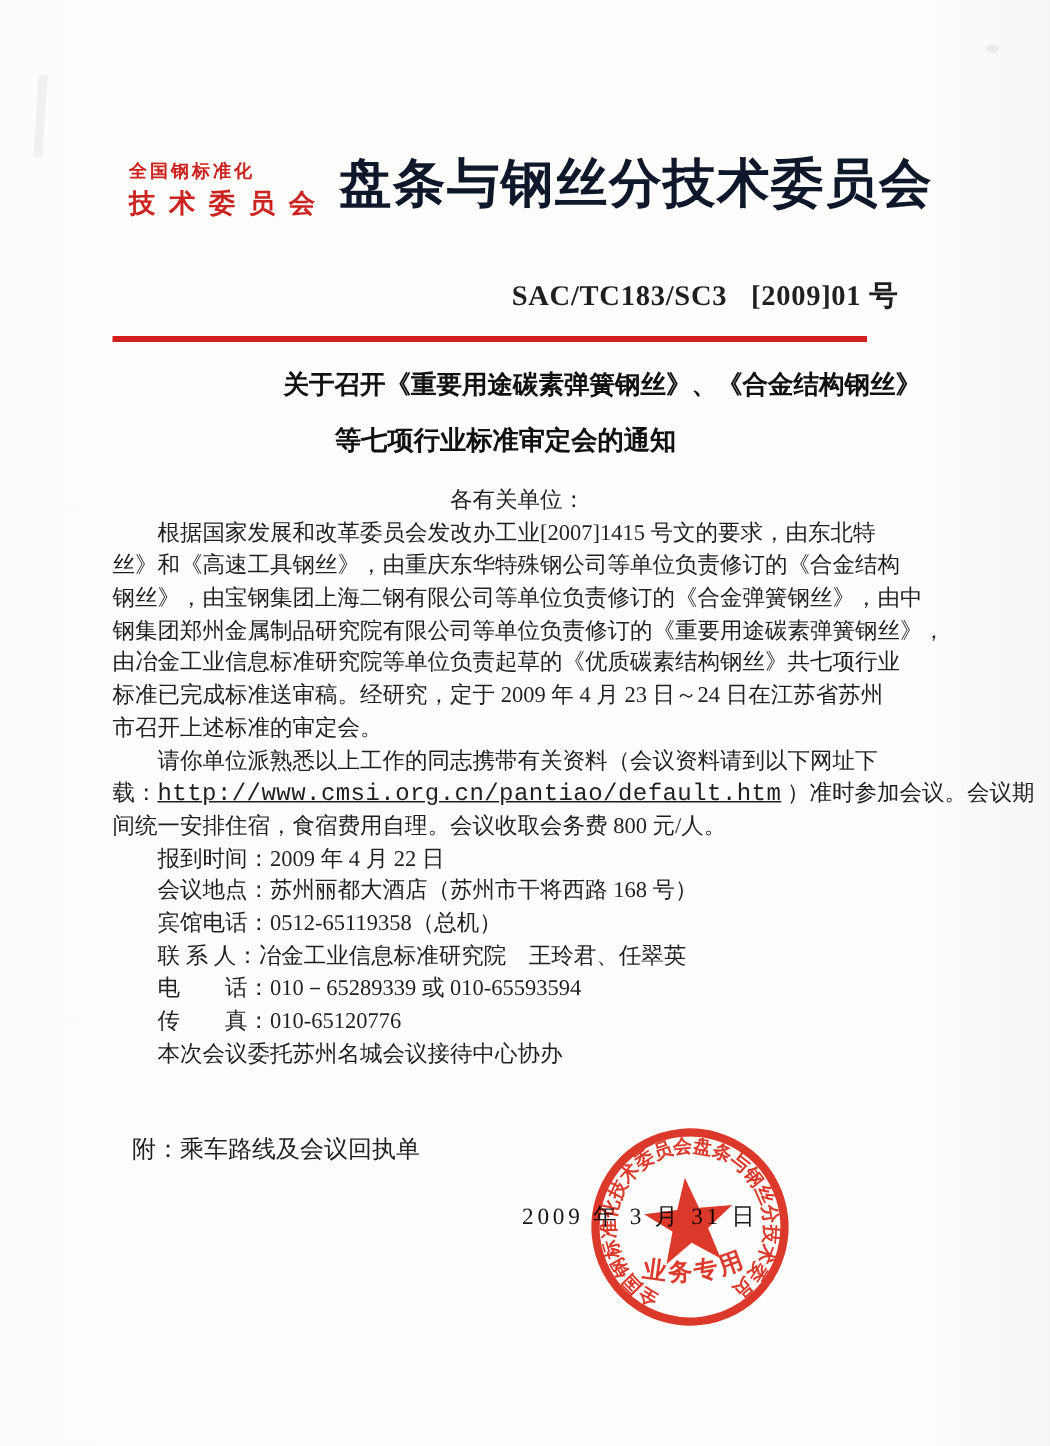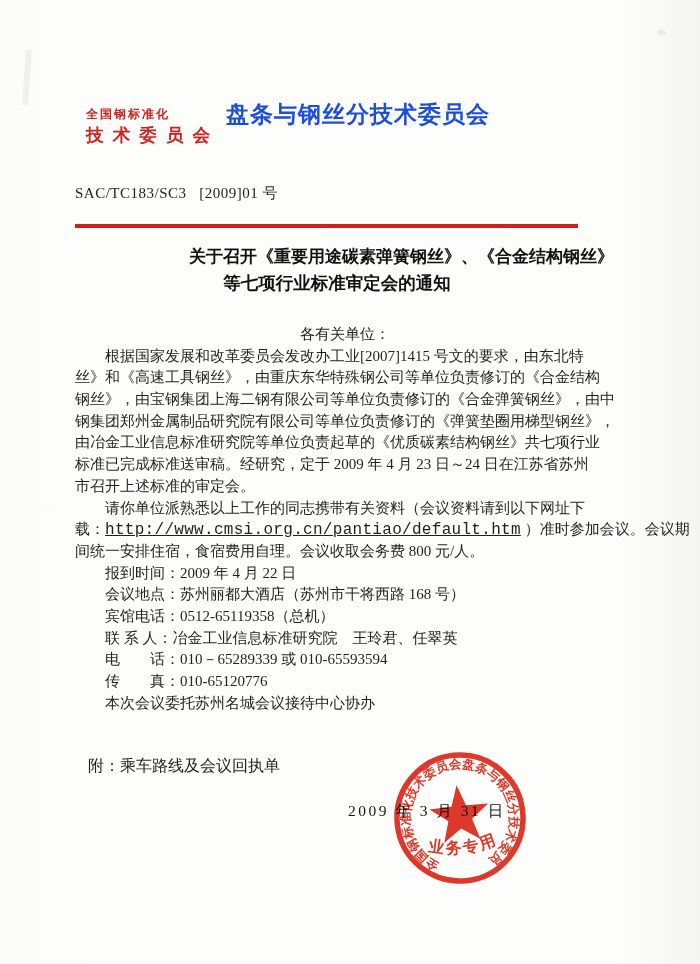--- a/index.html
+++ b/index.html
@@ -10,32 +10,32 @@
     color:#1f1f1f;
   }
   .speck{position:absolute;background:#e9e9e6;border-radius:50%;}
   .smudge{position:absolute;left:24px;top:50px;width:6px;height:55px;background:#f0f0ee;transform:rotate(4deg);}
 
   
   .org-block{position:absolute;left:86px;top:104px;width:124px;color:#cb2420;
     font-family:"Liberation Serif","DejaVu Serif",serif;font-weight:bold;}
   .org-line1{font-size:12px;line-height:21px;letter-spacing:2px;white-space:pre;}
   .org-line2{font-size:17.5px;line-height:21px;text-align:justify;text-align-last:justify;}
-  .committee-name{position:absolute;left:226px;top:99px;color:#1d4ed8;
+  .committee-name{position:absolute;left:226px;top:99px;color:#0f172a;
     font-family:Liberation Serif, serif;
-    font-size:23px;font-weight:bold;letter-spacing:1px;white-space:pre;}
-  .doc-number{position:absolute;left:75px;top:184px;width:524px;text-align:left;
-    font-size:15px;font-weight:normal;white-space:pre;letter-spacing:.5px;}
+    font-size:35px;font-weight:bold;letter-spacing:1px;white-space:pre;}
+  .doc-number{position:absolute;left:75px;top:184px;width:524px;text-align:right;
+    font-size:19px;font-weight:bold;white-space:pre;letter-spacing:.5px;}
   .red-rule{position:absolute;left:75px;top:224px;width:503px;height:3.5px;background:#d01f1c;}
 
   
   .notice-title{position:absolute;left:60px;top:246px;width:554px;text-align:center;
     font-family:"Liberation Sans","DejaVu Sans",sans-serif;font-weight:bold;color:#111;}
   .title-l1{font-size:17px;line-height:22px;white-space:pre;text-align:right;}
-  .title-l2{font-size:17.5px;line-height:22px;margin-top:4px;white-space:pre;}
+  .title-l2{font-size:17.5px;line-height:22px;margin-top:14px;white-space:pre;}
 
   
   .body-text{position:absolute;left:75px;top:324px;width:540px;}
   .bline{height:21.7px;line-height:21.7px;font-size:15px;white-space:pre;}
   .bline.salute{font-weight:400;text-align:center;}
   .doc-url{font-family:"Liberation Mono","DejaVu Sans Mono",monospace;
     font-size:16px;text-decoration:underline;letter-spacing:.3px;}
   .attachment{position:absolute;left:88px;top:756px;font-size:16px;white-space:pre;}
 
   
@@ -62,21 +62,21 @@
 <div class="notice-title">
   <div class="title-l1">关于召开《重要用途碳素弹簧钢丝》、《合金结构钢丝》</div>
   <div class="title-l2">等七项行业标准审定会的通知</div>
 </div>
 
 <div class="body-text">
   <div class="bline salute">各有关单位：</div>
   <div class="bline">　　根据国家发展和改革委员会发改办工业[2007]1415 号文的要求，由东北特</div>
   <div class="bline">丝》和《高速工具钢丝》，由重庆东华特殊钢公司等单位负责修订的《合金结构</div>
   <div class="bline">钢丝》，由宝钢集团上海二钢有限公司等单位负责修订的《合金弹簧钢丝》，由中</div>
-  <div class="bline">钢集团郑州金属制品研究院有限公司等单位负责修订的《弹簧垫圈用梯型钢丝》，</div>
+  <div class="bline">钢集团郑州金属制品研究院有限公司等单位负责修订的《重要用途碳素弹簧钢丝》，</div>
   <div class="bline">由冶金工业信息标准研究院等单位负责起草的《优质碳素结构钢丝》共七项行业</div>
   <div class="bline">标准已完成标准送审稿。经研究，定于 2009 年 4 月 23 日～24 日在江苏省苏州</div>
   <div class="bline">市召开上述标准的审定会。</div>
   <div class="bline">　　请你单位派熟悉以上工作的同志携带有关资料（会议资料请到以下网址下</div>
   <div class="bline"><span>载：</span><span class="doc-url">http://www.cmsi.org.cn/pantiao/default.htm</span><span> ）准时参加会议。会议期</span></div>
   <div class="bline">间统一安排住宿，食宿费用自理。会议收取会务费 800 元/人。</div>
   <div class="bline">　　报到时间：2009 年 4 月 22 日</div>
   <div class="bline">　　会议地点：苏州丽都大酒店（苏州市干将西路 168 号）</div>
   <div class="bline">　　宾馆电话：0512-65119358（总机）</div>
   <div class="bline">　　联 系 人：冶金工业信息标准研究院　王玲君、任翠英</div>

